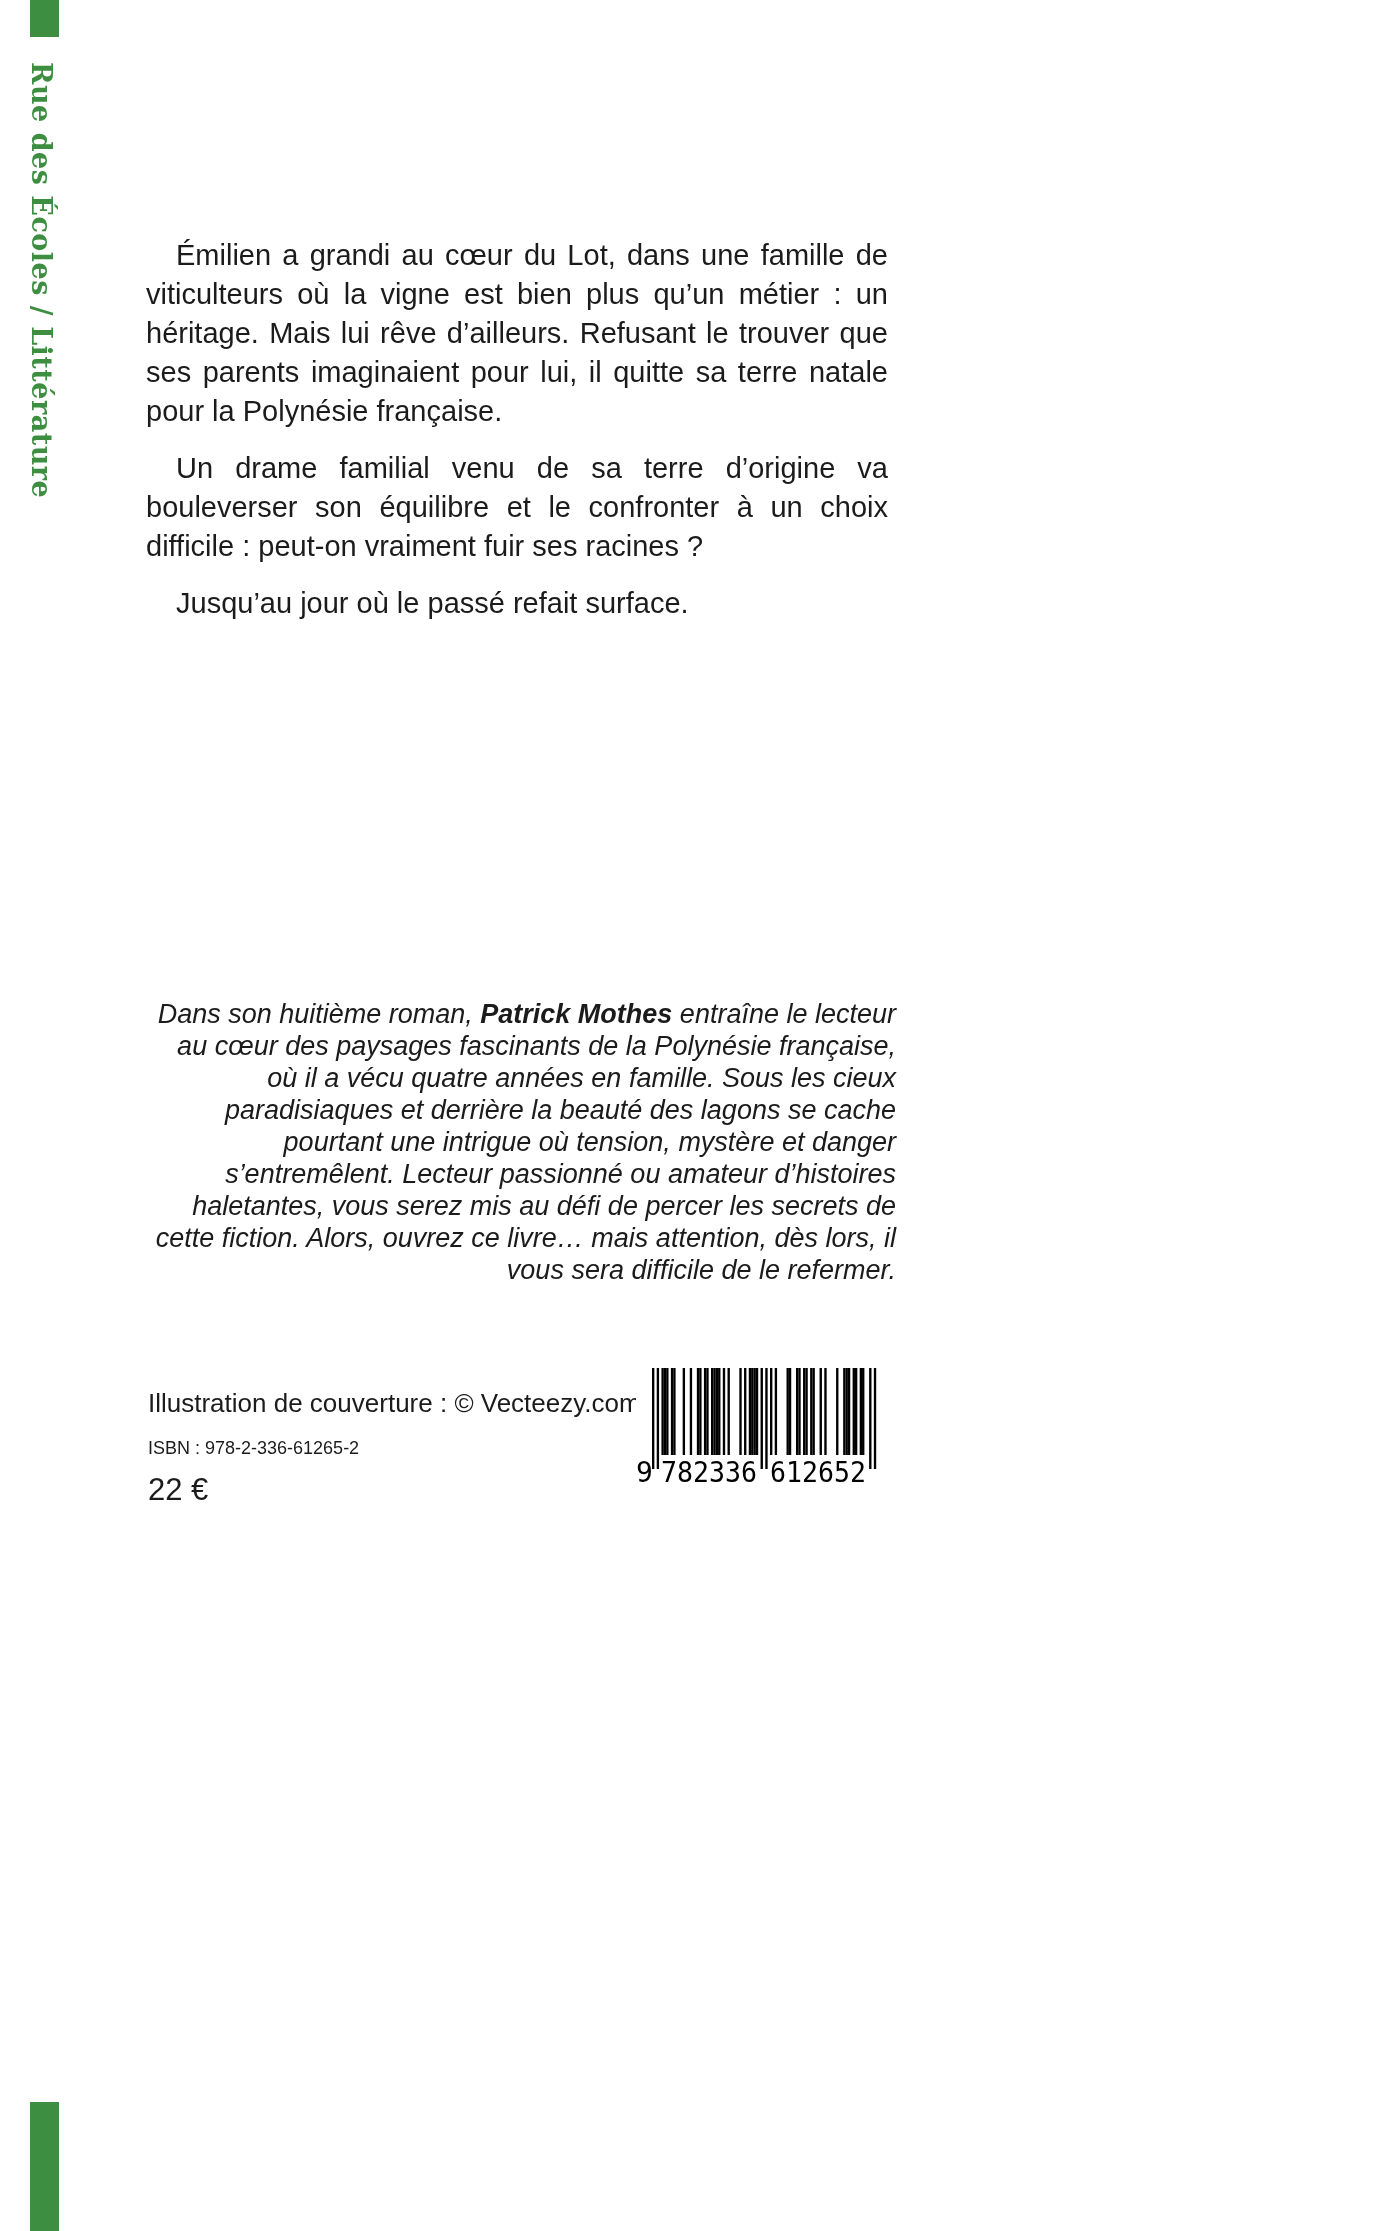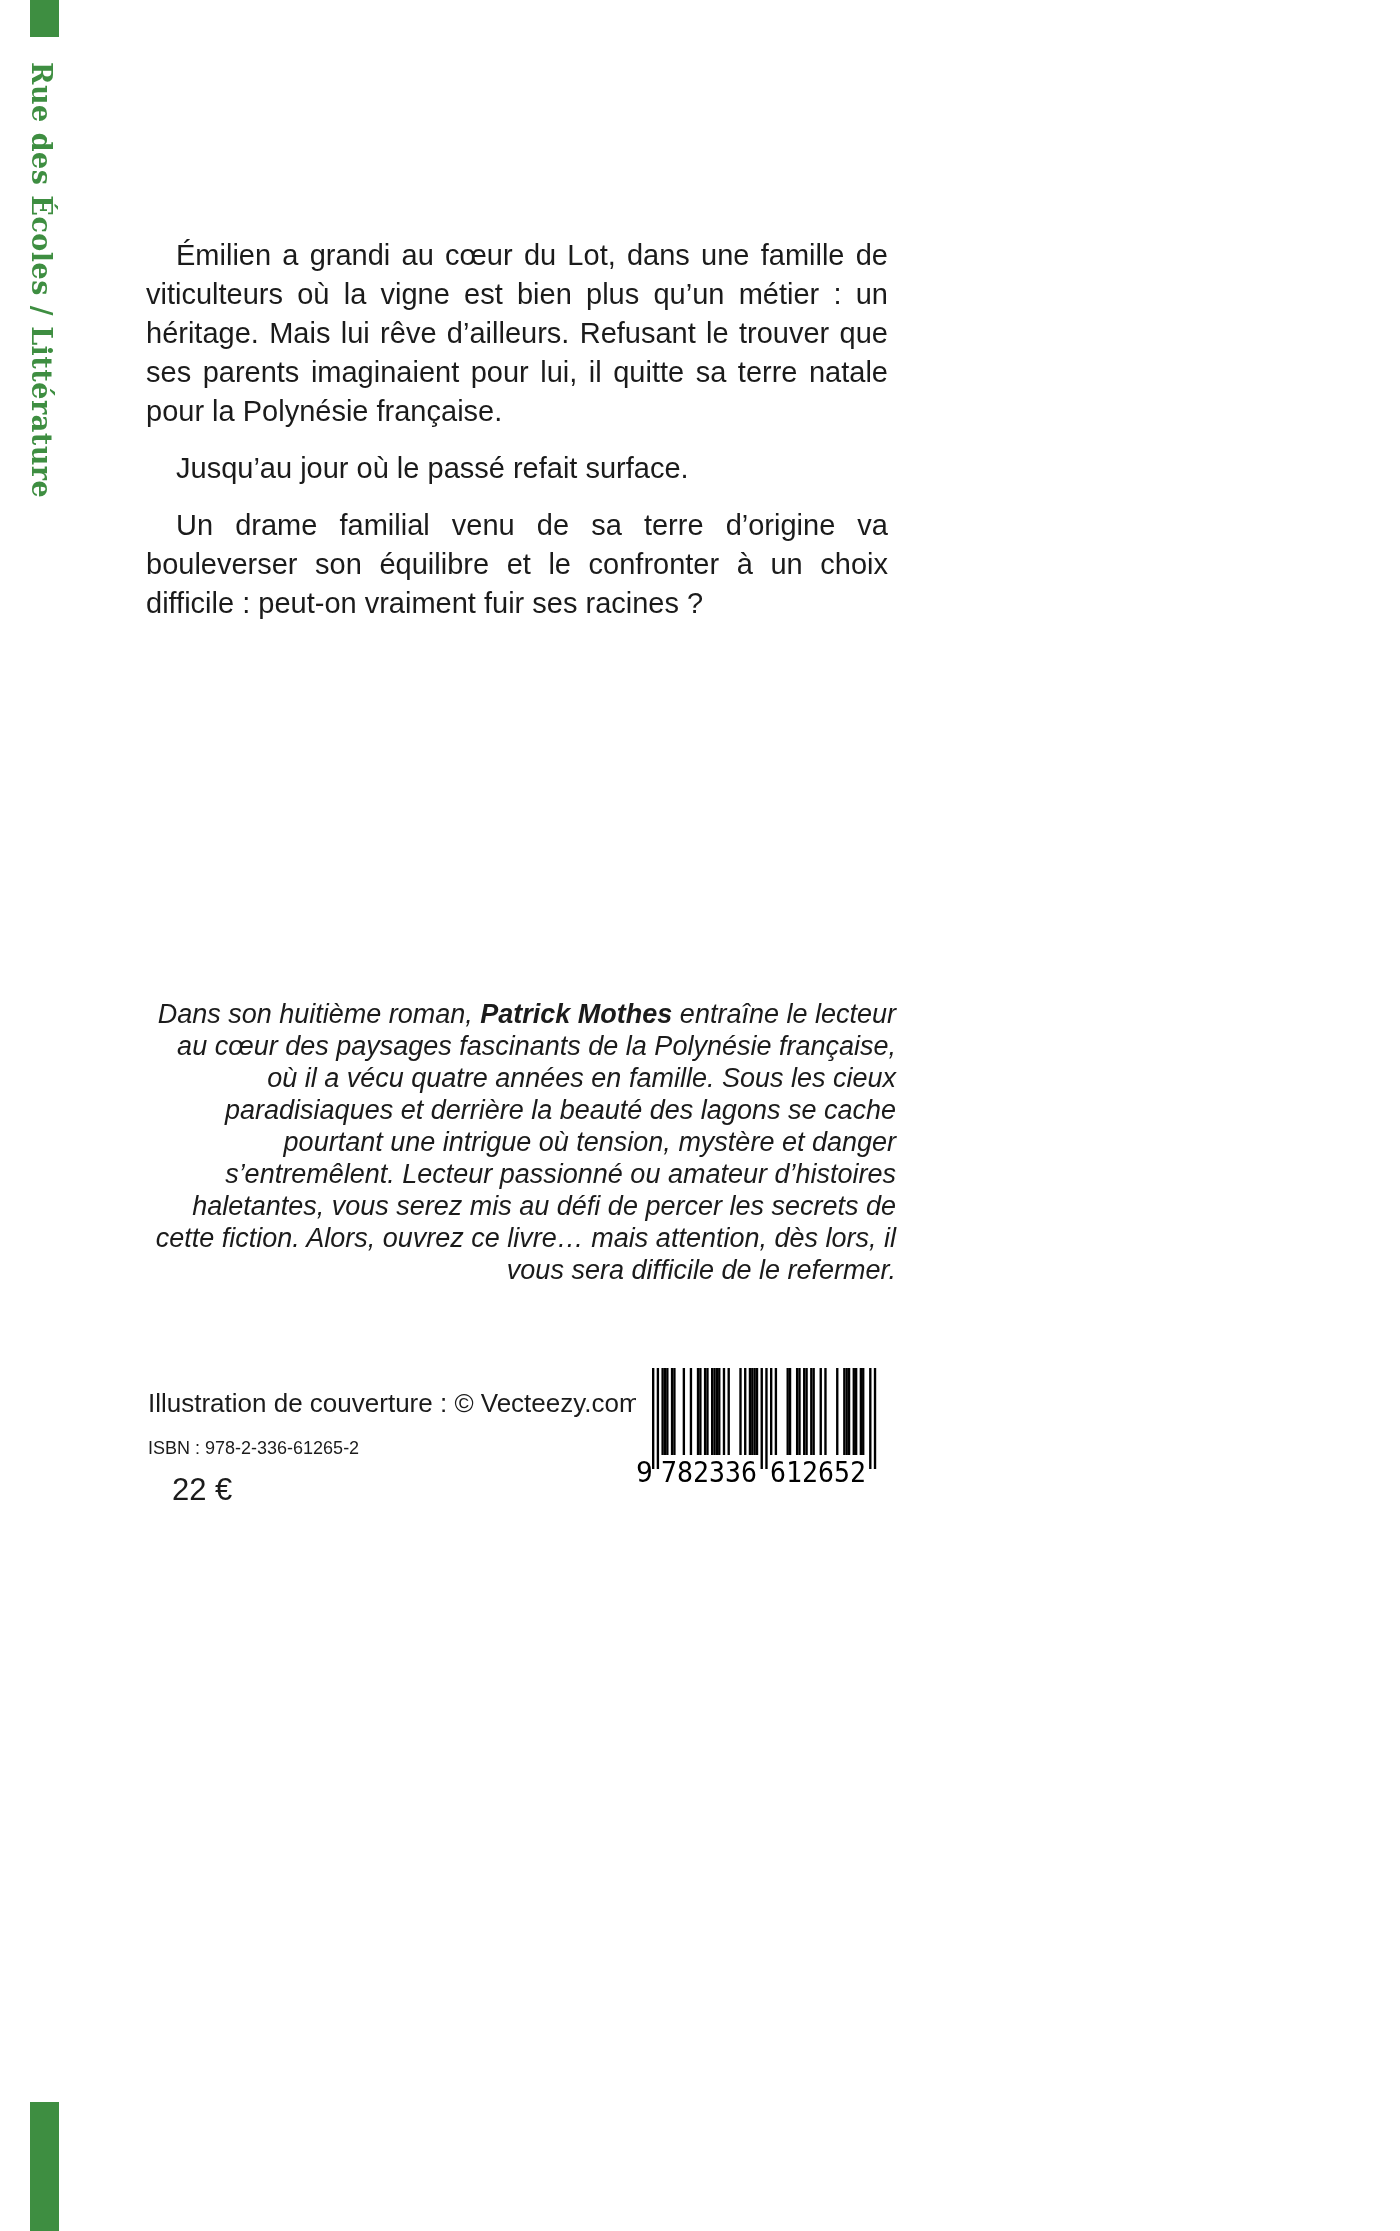--- a/index.html
+++ b/index.html
@@ -60,39 +60,39 @@
     top: 998px;
     width: 750px;
     font-size: 27px;
     line-height: 32px;
     font-style: italic;
     text-align: right;
   }
   .author-note b { font-weight: bold; }
   .credit  { position: absolute; left: 148px; top: 1388px; font-size: 26px; }
   .isbn    { position: absolute; left: 148px; top: 1438px; font-size: 18px; text-align: center; }
-  .price   { position: absolute; left: 148px; top: 1472px; font-size: 31px; margin-left: 24px; }
+  .price   { position: absolute; left: 148px; top: 1472px; font-size: 31px; }
   .barcode { position: absolute; left: 636px; top: 1368px; width: 252px; height: 122px; background: #fff; }
   .barcode svg rect { fill: #000; }
   .bctext  { font-family: "DejaVu Sans Mono", monospace; font-size: 28px; fill: #000; }
 </style>
 </head>
 <body>
 
 <div class="page">
 
   <div class="strip top"></div>
 
   <div class="spine-text">Rue des Écoles / Littérature</div>
 
 
   <div class="synopsis">
       <p>Émilien a grandi au cœur du Lot, dans une famille de viticulteurs où la vigne est bien plus qu’un métier : un héritage. Mais lui rêve d’ailleurs. Refusant le trouver que ses parents imaginaient pour lui, il quitte sa terre natale pour la Polynésie française.</p>
+      <p>Un drame familial venu de sa terre d’origine va bouleverser son équilibre et le confronter à un choix difficile : peut-on vraiment fuir ses racines ?</p>
       <p>Jusqu’au jour où le passé refait surface.</p>
-      <p>Un drame familial venu de sa terre d’origine va bouleverser son équilibre et le confronter à un choix difficile : peut-on vraiment fuir ses racines ?</p>
     </div>
 
   <div class="author-note"><span>Dans son huitième roman, </span><b>Patrick Mothes</b><span> entraîne le lecteur au cœur des paysages fascinants de la Polynésie française, où il a vécu quatre années en famille. Sous les cieux paradisiaques et derrière la beauté des lagons se cache pourtant une intrigue où tension, mystère et danger s’entremêlent. Lecteur passionné ou amateur d’histoires haletantes, vous serez mis au défi de percer les secrets de cette fiction. Alors, ouvrez ce livre… mais attention, dès lors, il vous sera difficile de le refermer.</span></div>
 
   <div class="credit">Illustration de couverture : © Vecteezy.com</div>
 
   <div class="isbn">ISBN : 978-2-336-61265-2</div>
 
   <div class="price">22 €</div>
 

